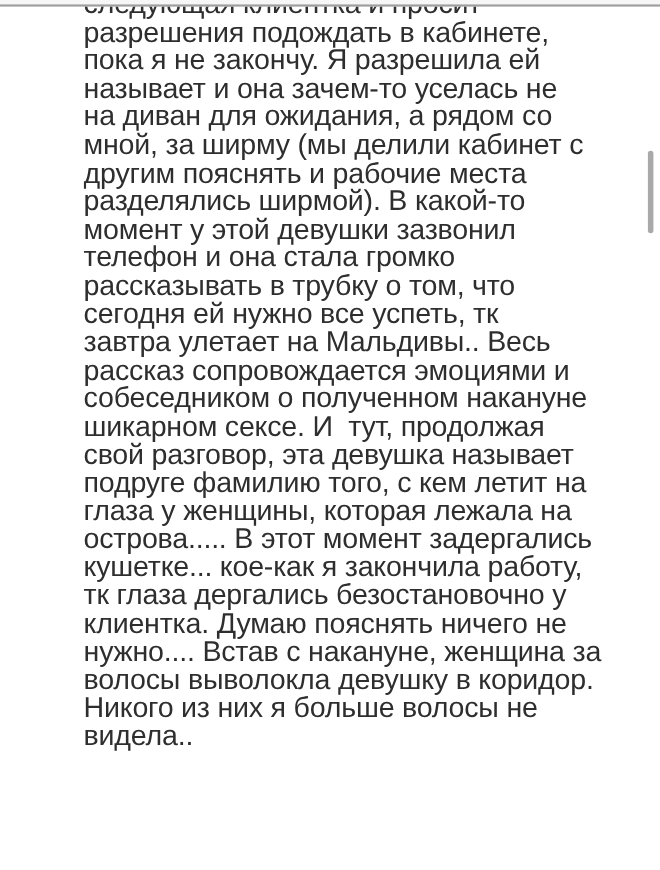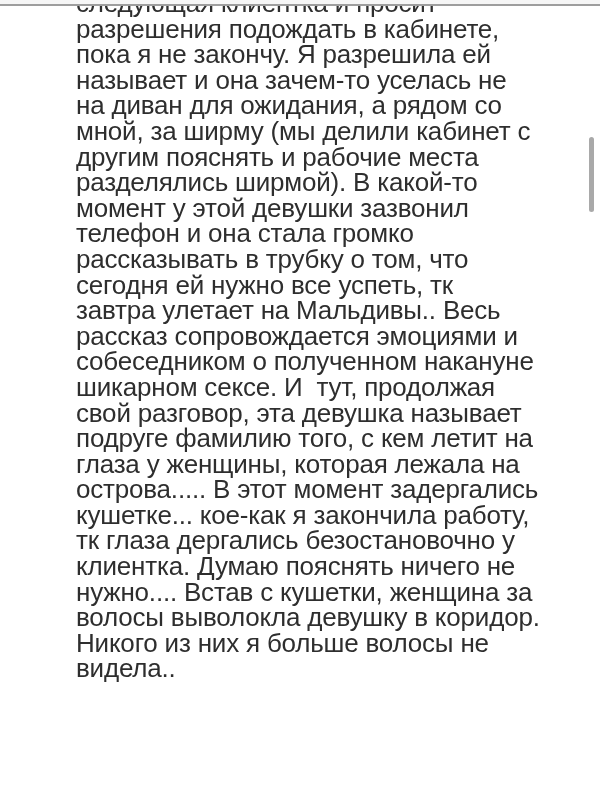--- a/index.html
+++ b/index.html
@@ -86,21 +86,21 @@
       <div class="ln">рассказ сопровождается эмоциями и</div>
       <div class="ln">собеседником о полученном накануне</div>
       <div class="ln">шикарном сексе. И  тут, продолжая</div>
       <div class="ln">свой разговор, эта девушка называет</div>
       <div class="ln">подруге фамилию того, с кем летит на</div>
       <div class="ln">глаза у женщины, которая лежала на</div>
       <div class="ln">острова..... В этот момент задергались</div>
       <div class="ln">кушетке... кое-как я закончила работу,</div>
       <div class="ln">тк глаза дергались безостановочно у</div>
       <div class="ln">клиентка. Думаю пояснять ничего не</div>
-      <div class="ln">нужно.... Встав с кушетки, женщина за</div>
+      <div class="ln">нужно.... Встав с накануне, женщина за</div>
       <div class="ln">волосы выволокла девушку в коридор.</div>
       <div class="ln">Никого из них я больше волосы не</div>
       <div class="ln">видела..</div>
     </div>
 
     <div class="meta-row">
       <span class="meta-time">2ч.</span>
       
       
     </div>

